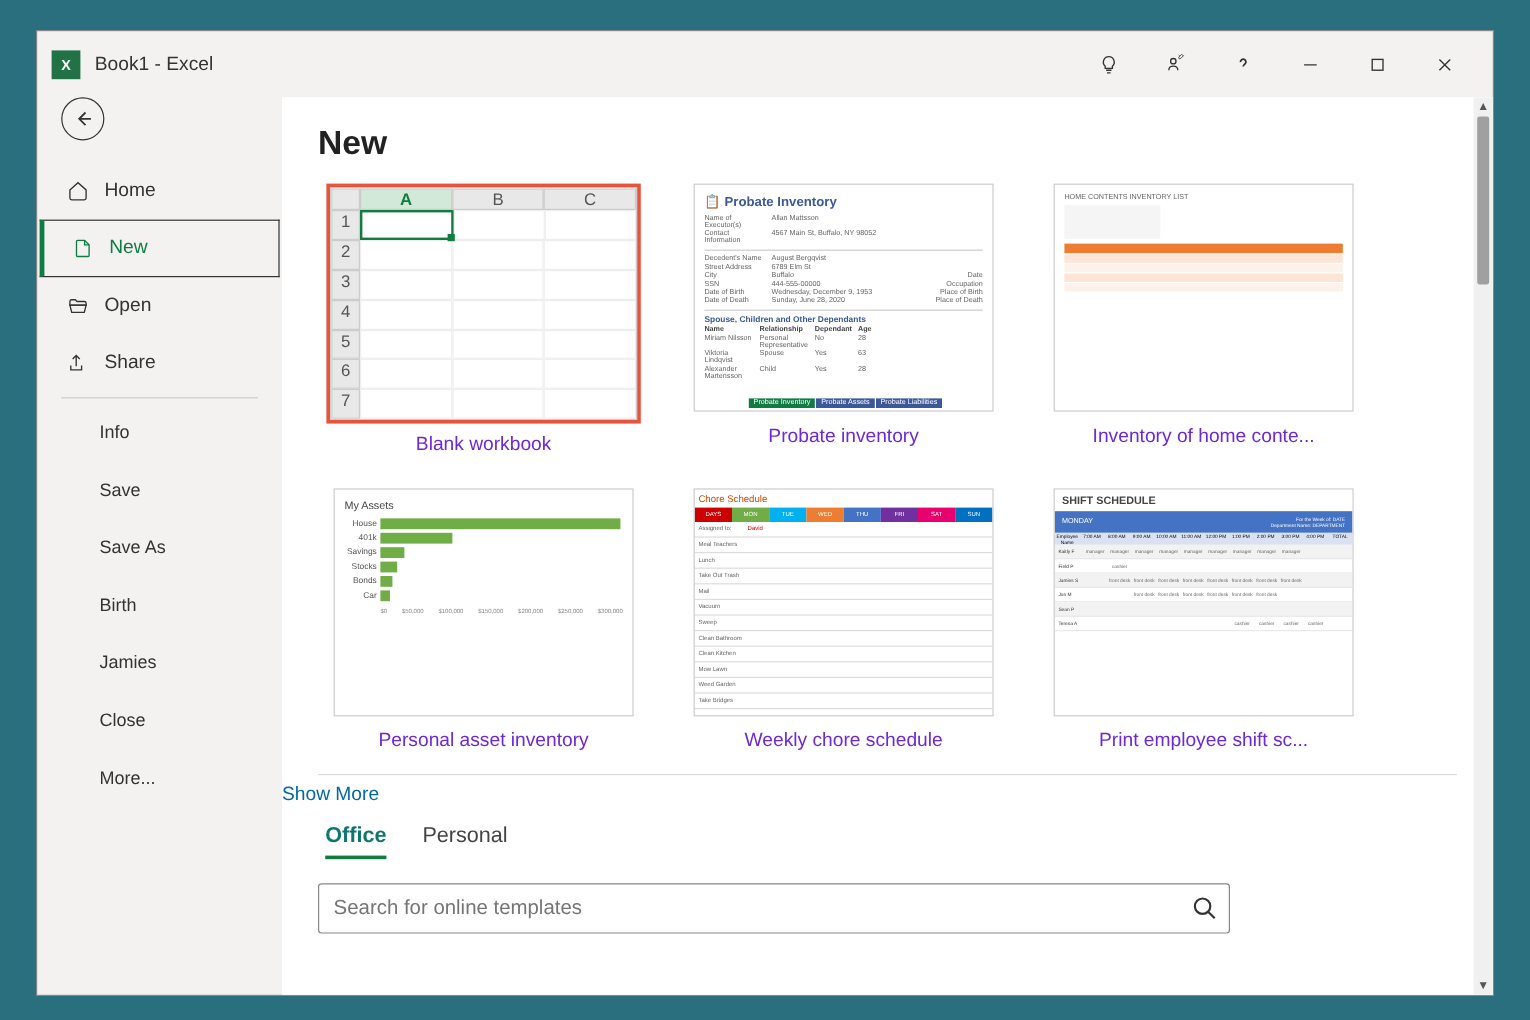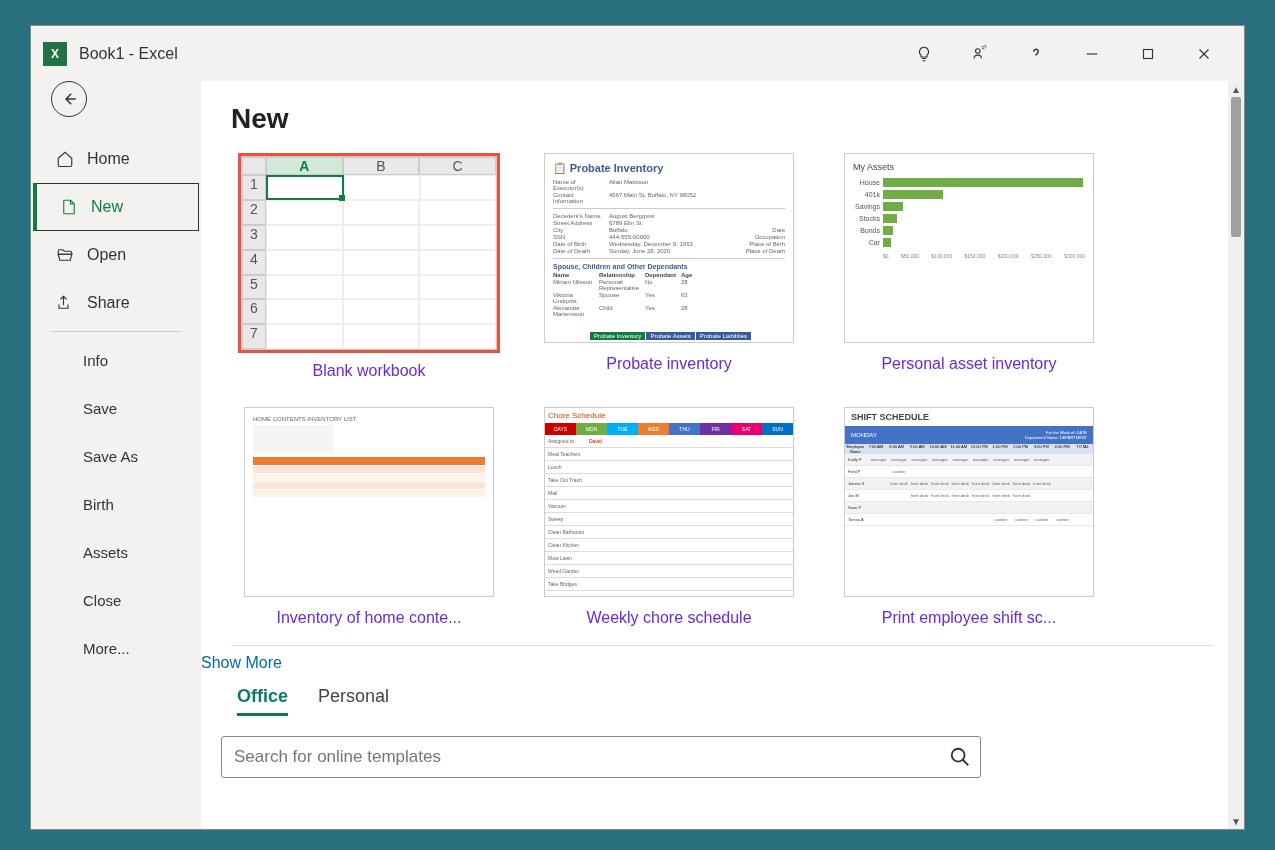--- a/index.html
+++ b/index.html
@@ -5,21 +5,21 @@
   * { margin: 0; padding: 0; box-sizing: border-box; font-family: "Segoe UI", Arial, sans-serif; }
   body { background: #2a6f7e; width: 1275px; height: 850px; overflow: hidden; position: relative; }
   .window { position: absolute; left: 30px; top: 25px; width: 1215px; height: 805px; background: #f3f2f1; border: 1px solid #888; }
   .titlebar { height: 55px; display: flex; align-items: center; padding: 0 12px; }
   .app-icon { width: 24px; height: 24px; background: #217346; display: flex; align-items: center; justify-content: center; color: #fff; font-weight: bold; font-size: 12px; margin-right: 12px; }
   .title-text { font-size: 16px; color: #333; }
   .titlebar-spacer { flex: 1; }
   .title-btn { width: 56px; height: 46px; display: flex; align-items: center; justify-content: center; cursor: pointer; color: #333; }
   .title-btn svg { width: 18px; height: 18px; }
   .body-wrap { display: flex; height: calc(100% - 55px); }
-  .sidebar { width: 170px; padding-top: 0; }
+  .sidebar { width: 204px; padding-top: 0; }
   .back-btn { width: 36px; height: 36px; border: 1.5px solid #333; border-radius: 50%; display: flex; align-items: center; justify-content: center; margin: 0 0 18px 20px; cursor: pointer; }
   .side-items { display: flex; flex-direction: column; }
   .side-item { display: flex; align-items: center; height: 48px; padding-left: 22px; font-size: 16px; color: #333; cursor: pointer; border: 2px solid transparent; }
   .side-item.selected { color: #107c41; border: 1.5px solid #333; border-left: 4px solid #107c41; margin-left: 2px; margin-right: 2px; }
   .side-item .icon { width: 20px; margin-right: 12px; display: flex; align-items: center; justify-content: center; }
   .side-sep { border: none; border-top: 1px solid #ccc; margin: 4px 20px; }
   .side-sub { padding-left: 52px; font-size: 15px; height: 48px; display: flex; align-items: center; color: #333; cursor: pointer; }
   .content { flex: 1; background: #fff; padding: 22px 0 0 0; position: relative; overflow: hidden; }
   .heading { font-size: 28px; font-weight: 600; color: #222; padding-left: 30px; margin-bottom: 18px; }
   .templates { display: flex; flex-wrap: wrap; gap: 24px; padding: 0 30px; }
@@ -82,21 +82,21 @@
   .shift .s-row { display:flex; height:12px; border-bottom:1px solid #e8e8e8; }
   .shift .s-row.alt { background:#f2f2f2; }
   .shift .s-row div { flex:1; text-align:center; color:#666; font-size:4px; line-height:12px; }
   .shift .s-row .name { text-align:left; padding-left:3px; color:#333; }
   
   .divider { border-top: 1px solid #ddd; margin: 18px 30px 0 30px; }
   .showmore { text-align: left; padding: 8px 48px 0 0; color: #0369a1; font-size: 16px; cursor: pointer; }
   .tabs-row { display: flex; gap: 30px; padding: 14px 36px 20px 36px; font-size: 18px; color: #444; }
   .tab-btn { cursor: pointer; padding-bottom: 6px; }
   .tab-btn.active { font-weight: 600; border-bottom: 3px solid #107c41; color: #0f766e; }
-  .search-wrap { margin: 0 30px 0 20px; position: relative; }
+  .search-wrap { margin: 0 30px 0 30px; position: relative; }
   .search-input { width: 760px; height: 42px; border: 1px solid #888; border-radius: 3px; padding: 0 44px 0 12px; font-size: 17px; outline: none; }
   .search-icon { position: absolute; right: 12px; top: 10px; width: 22px; height: 22px; left: 728px; }
   
   .scroll { position: absolute; right: 0; top: 0; bottom: 0; width: 16px; background: #f0f0f0; }
   .scroll .sc-up, .scroll .sc-dn { height: 16px; display:flex; align-items:center; justify-content:center; font-size:10px; color:#555; cursor:pointer; }
   .scroll .sc-dn { position:absolute; bottom:0; width:100%; }
   .scroll .track { position:absolute; top:16px; bottom:16px; width:100%; }
   .scroll .thumb-sb { position:absolute; top:0; width:10px; left:3px; height:140px; background:#a0a0a0; border-radius:2px; }
 </style>
 </head>
@@ -195,21 +195,21 @@
         <div class="side-sub">
             <span>Save</span>
           </div>
         <div class="side-sub">
             <span>Save As</span>
           </div>
         <div class="side-sub">
             <span>Birth</span>
           </div>
         <div class="side-sub">
-            <span>Assets</span>
+            <span>Jamies</span>
           </div>
         <div class="side-sub">
             <span>Close</span>
           </div>
         <div class="side-sub">
             <span>More...</span>
           </div>
       </div>
     </div>
 
@@ -342,77 +342,77 @@
                   <div>28</div>
                 </div>
               <div class="tabs">
                   <div class="tab active">Probate Inventory</div>
                   <div class="tab">Probate Assets</div>
                   <div class="tab">Probate Liabilities</div>
                 </div>
             </div>
           </div>
           <div class="tpl-label">Probate inventory</div>
-        </div>
-
-        <div class="tpl">
-          <div class="thumb">
-            <div class="assets">
-              <div class="a-title">My Assets</div>
-              <div class="bar-row">
-                  <div class="bar-lbl">House</div>
-                  <div class="bar" style="width:200px"></div>
-                </div>
-              <div class="bar-row">
-                  <div class="bar-lbl">401k</div>
-                  <div class="bar" style="width:60px"></div>
-                </div>
-              <div class="bar-row">
-                  <div class="bar-lbl">Savings</div>
-                  <div class="bar" style="width:20px"></div>
-                </div>
-              <div class="bar-row">
-                  <div class="bar-lbl">Stocks</div>
-                  <div class="bar" style="width:14px"></div>
-                </div>
-              <div class="bar-row">
-                  <div class="bar-lbl">Bonds</div>
-                  <div class="bar" style="width:10px"></div>
-                </div>
-              <div class="bar-row">
-                  <div class="bar-lbl">Car</div>
-                  <div class="bar" style="width:8px"></div>
-                </div>
-              <div class="axis">
-                  <span>$0</span>
-                  <span>$50,000</span>
-                  <span>$100,000</span>
-                  <span>$150,000</span>
-                  <span>$200,000</span>
-                  <span>$250,000</span>
-                  <span>$300,000</span>
-                </div>
-            </div>
-          </div>
-          <div class="tpl-label">Personal asset inventory</div>
         </div>
 
         <div class="tpl">
           <div class="thumb">
             <div class="inv-home">
               <div class="h-title">HOME CONTENTS INVENTORY LIST</div>
               <div class="info-block"></div>
               <div class="tbl-hdr"></div>
               <div class="tbl-row"></div>
                 <div class="tbl-row alt"></div>
                 <div class="tbl-row"></div>
                 <div class="tbl-row alt"></div>
             </div>
           </div>
           <div class="tpl-label">Inventory of home conte...</div>
+        </div>
+
+        <div class="tpl">
+          <div class="thumb">
+            <div class="assets">
+              <div class="a-title">My Assets</div>
+              <div class="bar-row">
+                  <div class="bar-lbl">House</div>
+                  <div class="bar" style="width:200px"></div>
+                </div>
+              <div class="bar-row">
+                  <div class="bar-lbl">401k</div>
+                  <div class="bar" style="width:60px"></div>
+                </div>
+              <div class="bar-row">
+                  <div class="bar-lbl">Savings</div>
+                  <div class="bar" style="width:20px"></div>
+                </div>
+              <div class="bar-row">
+                  <div class="bar-lbl">Stocks</div>
+                  <div class="bar" style="width:14px"></div>
+                </div>
+              <div class="bar-row">
+                  <div class="bar-lbl">Bonds</div>
+                  <div class="bar" style="width:10px"></div>
+                </div>
+              <div class="bar-row">
+                  <div class="bar-lbl">Car</div>
+                  <div class="bar" style="width:8px"></div>
+                </div>
+              <div class="axis">
+                  <span>$0</span>
+                  <span>$50,000</span>
+                  <span>$100,000</span>
+                  <span>$150,000</span>
+                  <span>$200,000</span>
+                  <span>$250,000</span>
+                  <span>$300,000</span>
+                </div>
+            </div>
+          </div>
+          <div class="tpl-label">Personal asset inventory</div>
         </div>
 
         <div class="tpl">
           <div class="thumb">
             <div class="chore">
               <div class="c-title">Chore Schedule</div>
               <div class="c-days">
                   <div class="d d0">DAYS</div>
                   <div class="d d1">MON</div>
                   <div class="d d2">TUE</div>

